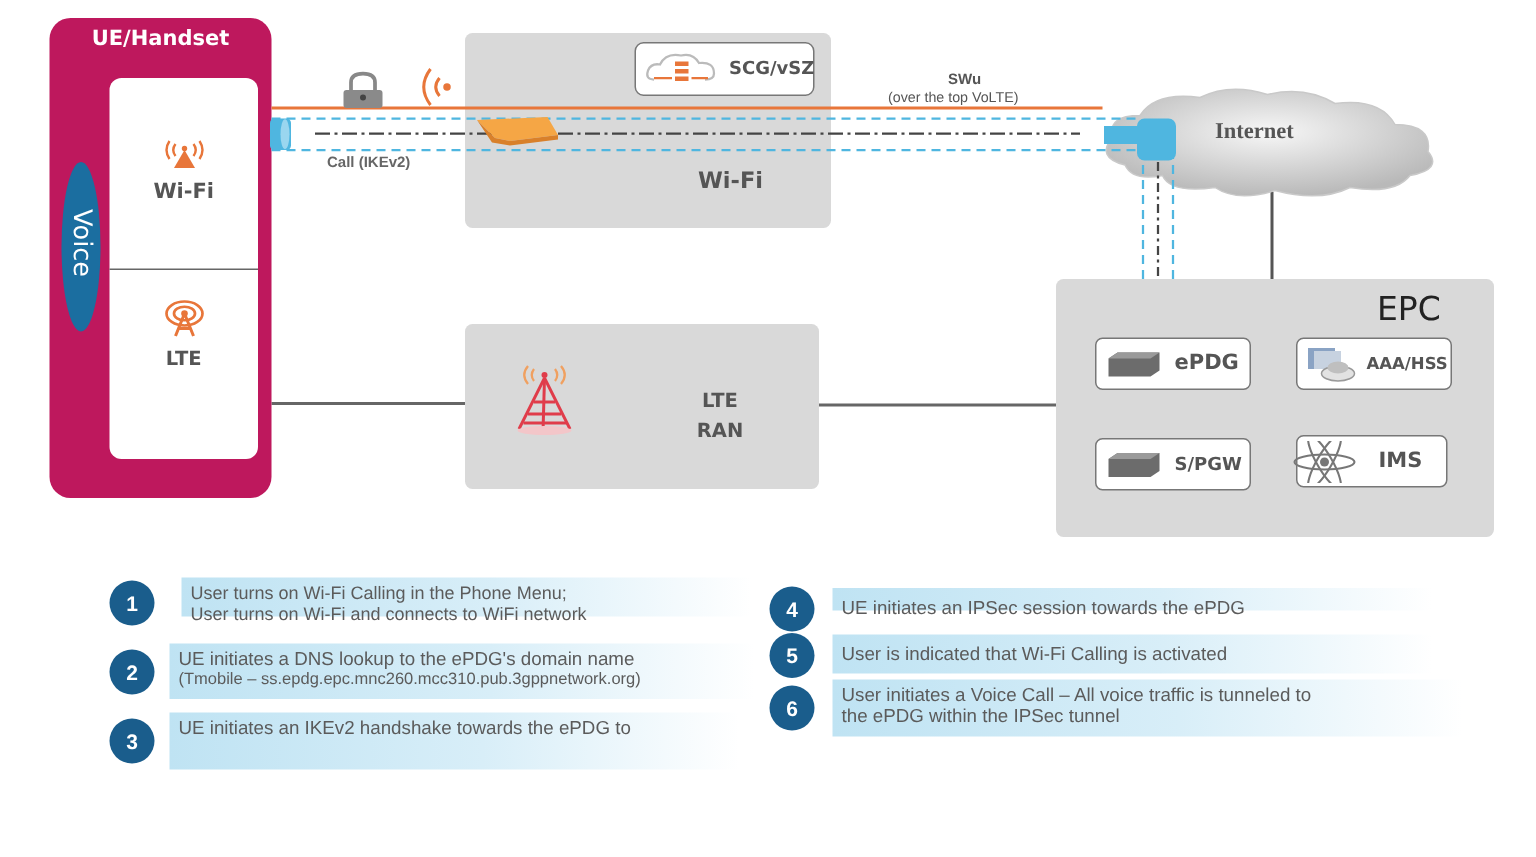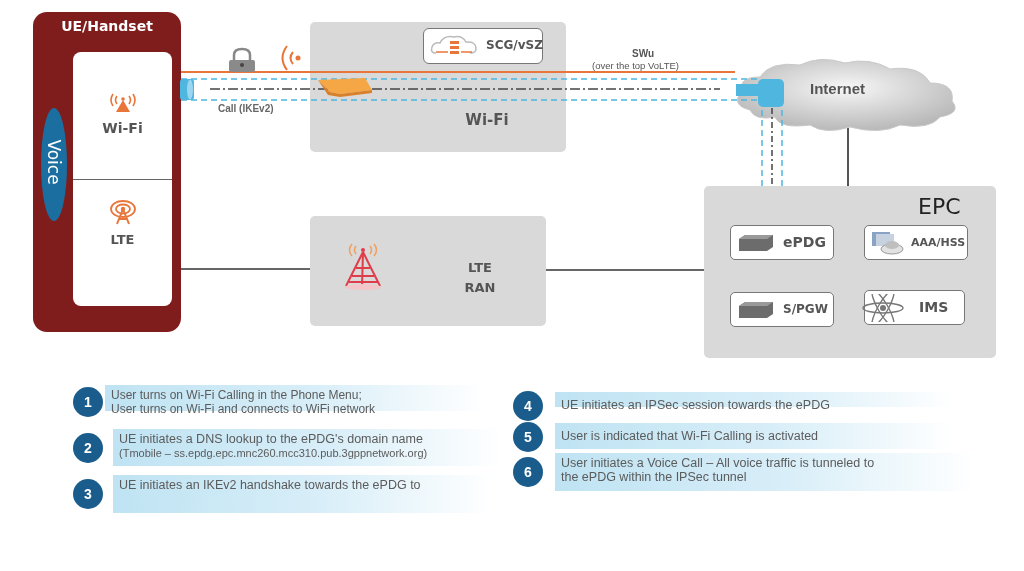--- a/index.html
+++ b/index.html
@@ -1,31 +1,31 @@
 <!DOCTYPE html>
 <html><head>
 <meta charset="utf-8">
 <style>
   html, body { margin: 0; padding: 0; background: #ffffff; }
   body { width: 1024px; height: 571px; position: relative; overflow: hidden;
          font-family: "Liberation Sans", sans-serif; color: #555; }
   .abs { position: absolute; }
 
   
-  #handset { left: 33px; top: 12px; width: 148px; height: 320px; background: #7f1d1d; border-radius: 14px; }
+  #handset { left: 33px; top: 12px; width: 148px; height: 320px; background: #be185d; border-radius: 14px; }
   #handset-title { left: 0; top: 6px; width: 148px; text-align: center; color: #fff; font-weight: bold; font-size: 14px; font-family: "DejaVu Sans", sans-serif; }
   #handset-screen { left: 40px; top: 40px; width: 99px; height: 254px; background: #fff; border-radius: 8px; }
   #handset-divider { left: 0; top: 127px; width: 99px; height: 1px; background: #666; }
   #voice-pill { left: 8px; top: 96px; width: 26px; height: 113px; background: #1b6ea0; border-radius: 50%; }
   #voice-label { left: -32px; top: 44px; width: 90px; text-align: center; transform: rotate(90deg); color: #fff; font-size: 17px; font-family: "DejaVu Sans", sans-serif; }
   .radio-label { width: 99px; text-align: center; font-weight: bold; color: #555; font-family: "DejaVu Sans", sans-serif; }
 
   
   .grey-box { background: #d9d9d9; border-radius: 5px; }
-  #wifi-net { left: 310px; top: 22px; width: 244px; height: 130px; padding-left: 12px; }
+  #wifi-net { left: 310px; top: 22px; width: 244px; height: 130px; }
   #ran { left: 310px; top: 216px; width: 236px; height: 110px; }
   #epc { left: 704px; top: 186px; width: 292px; height: 172px; }
   .box-title { font-weight: bold; color: #555; text-align: center; font-family: "DejaVu Sans", sans-serif; }
 
   .node { background: #fff; border: 1.5px solid #777; border-radius: 5px; }
   .node-label { font-weight: bold; color: #555; font-family: "DejaVu Sans", sans-serif; }
 
   
   .step-num { width: 30px; height: 30px; border-radius: 50%; background: #1a5d8c; color: #fff; font-weight: bold; font-size: 14px; text-align: center; line-height: 30px; }
   .step-box { background: linear-gradient(to right, #bfe3f3 0%, #d8eef8 55%, rgba(255,255,255,0) 100%); color: #5b5b5b; font-size: 12px; line-height: 14px; padding: 3px 6px; box-sizing: border-box; }
@@ -88,21 +88,21 @@
 
 <svg class="abs" style="left:730px;top:55px" width="250" height="80" viewBox="0 0 250 80">
   <defs>
     <radialGradient id="cg" cx="50%" cy="40%" r="60%">
       <stop offset="0%" stop-color="#f7f7f7"></stop>
       <stop offset="100%" stop-color="#b9b9b9"></stop>
     </radialGradient>
   </defs>
   <path d="M20 55 Q0 50 12 36 Q8 22 30 22 Q40 6 70 10 Q90 0 115 8 Q140 2 160 14 Q190 10 200 28 Q225 28 222 46 Q232 58 210 62 Q200 75 170 70 Q150 80 120 72 Q95 80 80 70 Q50 74 45 62 Q25 66 20 55 Z" fill="url(#cg)" stroke="#c9c9c9" stroke-width="1"></path>
 </svg>
-<div class="abs" style="left:810px;top:80px;font-size:15px;font-weight:bold;color:#555;font-family:Liberation Sans, sans-serif">Internet</div>
+<div class="abs" style="left:810px;top:80px;font-size:15px;font-weight:bold;color:#555;font-family:Liberation Serif, serif">Internet</div>
 
 <svg class="abs" style="left:0;top:0" width="1024" height="571">
   <line x1="181" y1="72" x2="735" y2="72" stroke="#e8763a" stroke-width="2"></line>
   <line x1="181" y1="79" x2="760" y2="79" stroke="#4fb6e0" stroke-width="1.5" stroke-dasharray="6,4"></line>
   <line x1="181" y1="100" x2="760" y2="100" stroke="#4fb6e0" stroke-width="1.5" stroke-dasharray="6,4"></line>
   <line x1="210" y1="89" x2="720" y2="89" stroke="#444" stroke-width="1.5" stroke-dasharray="10,3,2,3"></line>
   <line x1="762" y1="100" x2="762" y2="215" stroke="#4fb6e0" stroke-width="1.5" stroke-dasharray="6,4"></line>
   <line x1="782" y1="100" x2="782" y2="215" stroke="#4fb6e0" stroke-width="1.5" stroke-dasharray="6,4"></line>
   <line x1="772" y1="108" x2="772" y2="205" stroke="#444" stroke-width="1.5" stroke-dasharray="6,3,2,3"></line>
   <g>
@@ -195,21 +195,21 @@
         <ellipse cx="24" cy="14" rx="20" ry="5" transform="rotate(-60 24 14)"></ellipse>
       </g>
       <circle cx="24" cy="14" r="3" fill="#777"></circle>
     </svg>
     <div class="abs node-label" style="left:54px;top:8px;font-size:14px">IMS</div>
   </div>
 </div>
 
 <div class="abs" style="left:73px;top:385px">
   <div class="abs step-num" style="left:0;top:2px">1</div>
-  <div class="abs step-box" style="left:32px;top:0;width:380px;height:26px">
+  <div class="abs step-box" style="left:48px;top:0;width:380px;height:26px">
     <div>User turns on Wi-Fi Calling in the Phone Menu;</div>
     <div>User turns on Wi-Fi and connects to WiFi network</div>
   </div>
 </div>
 <div class="abs" style="left:73px;top:429px">
   <div class="abs step-num" style="left:0;top:4px">2</div>
   <div class="abs step-box" style="left:40px;top:0;width:390px;height:37px">
     <div style="font-size:12.5px">UE initiates a DNS lookup to the ePDG's domain name</div>
     <div style="font-size:11px">(Tmobile – ss.epdg.epc.mnc260.mcc310.pub.3gppnetwork.org)</div>
   </div>

